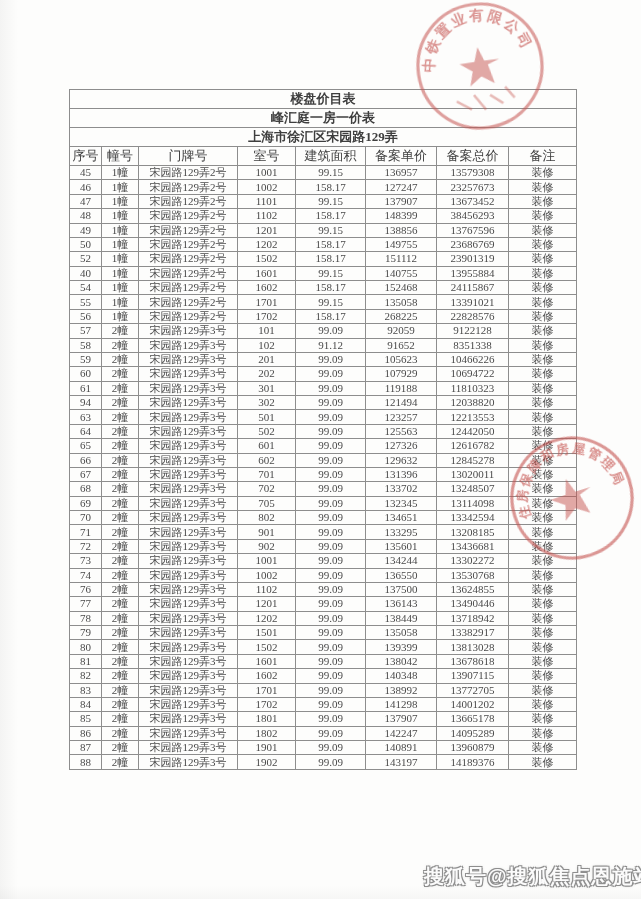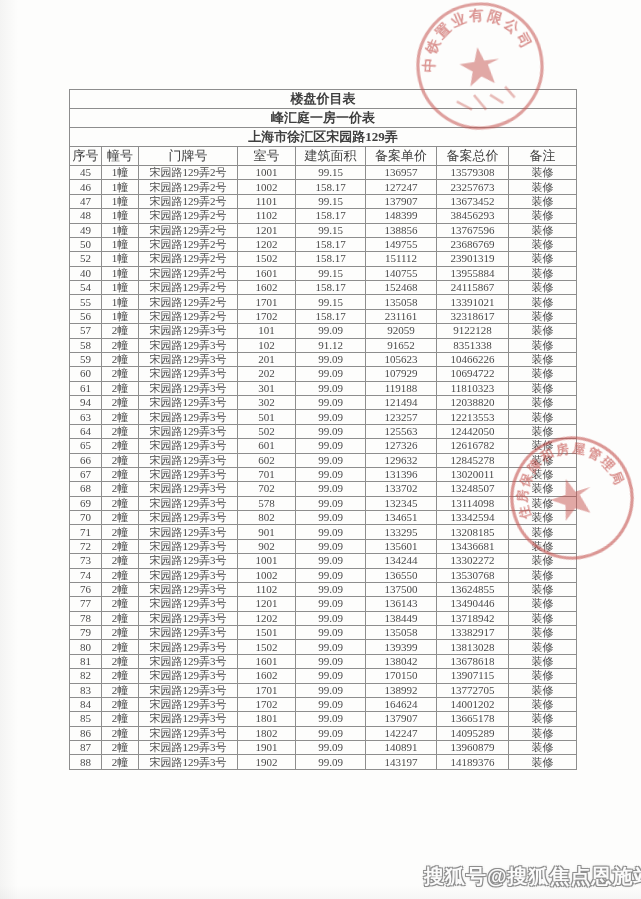--- a/index.html
+++ b/index.html
@@ -207,22 +207,22 @@
             <td>135058</td>
             <td>13391021</td>
             <td>装修</td>
           </tr>
           <tr>
             <td>56</td>
             <td>1幢</td>
             <td>宋园路129弄2号</td>
             <td>1702</td>
             <td>158.17</td>
-            <td>231161</td>
-            <td>32318617</td>
+            <td>268225</td>
+            <td>22828576</td>
             <td>装修</td>
           </tr>
           <tr>
             <td>57</td>
             <td>2幢</td>
             <td>宋园路129弄3号</td>
             <td>101</td>
             <td>99.09</td>
             <td>92059</td>
             <td>9122128</td>
@@ -335,21 +335,21 @@
             <td>702</td>
             <td>99.09</td>
             <td>133702</td>
             <td>13248507</td>
             <td>装修</td>
           </tr>
           <tr>
             <td>69</td>
             <td>2幢</td>
             <td>宋园路129弄3号</td>
-            <td>578</td>
+            <td>705</td>
             <td>99.09</td>
             <td>132345</td>
             <td>13114098</td>
             <td>装修</td>
           </tr>
           <tr>
             <td>70</td>
             <td>2幢</td>
             <td>宋园路129弄3号</td>
             <td>802</td>
@@ -457,41 +457,41 @@
             <td>138042</td>
             <td>13678618</td>
             <td>装修</td>
           </tr>
           <tr>
             <td>82</td>
             <td>2幢</td>
             <td>宋园路129弄3号</td>
             <td>1602</td>
             <td>99.09</td>
-            <td>170150</td>
+            <td>140348</td>
             <td>13907115</td>
             <td>装修</td>
           </tr>
           <tr>
             <td>83</td>
             <td>2幢</td>
             <td>宋园路129弄3号</td>
             <td>1701</td>
             <td>99.09</td>
             <td>138992</td>
             <td>13772705</td>
             <td>装修</td>
           </tr>
           <tr>
             <td>84</td>
             <td>2幢</td>
             <td>宋园路129弄3号</td>
             <td>1702</td>
             <td>99.09</td>
-            <td>164624</td>
+            <td>141298</td>
             <td>14001202</td>
             <td>装修</td>
           </tr>
           <tr>
             <td>85</td>
             <td>2幢</td>
             <td>宋园路129弄3号</td>
             <td>1801</td>
             <td>99.09</td>
             <td>137907</td>

